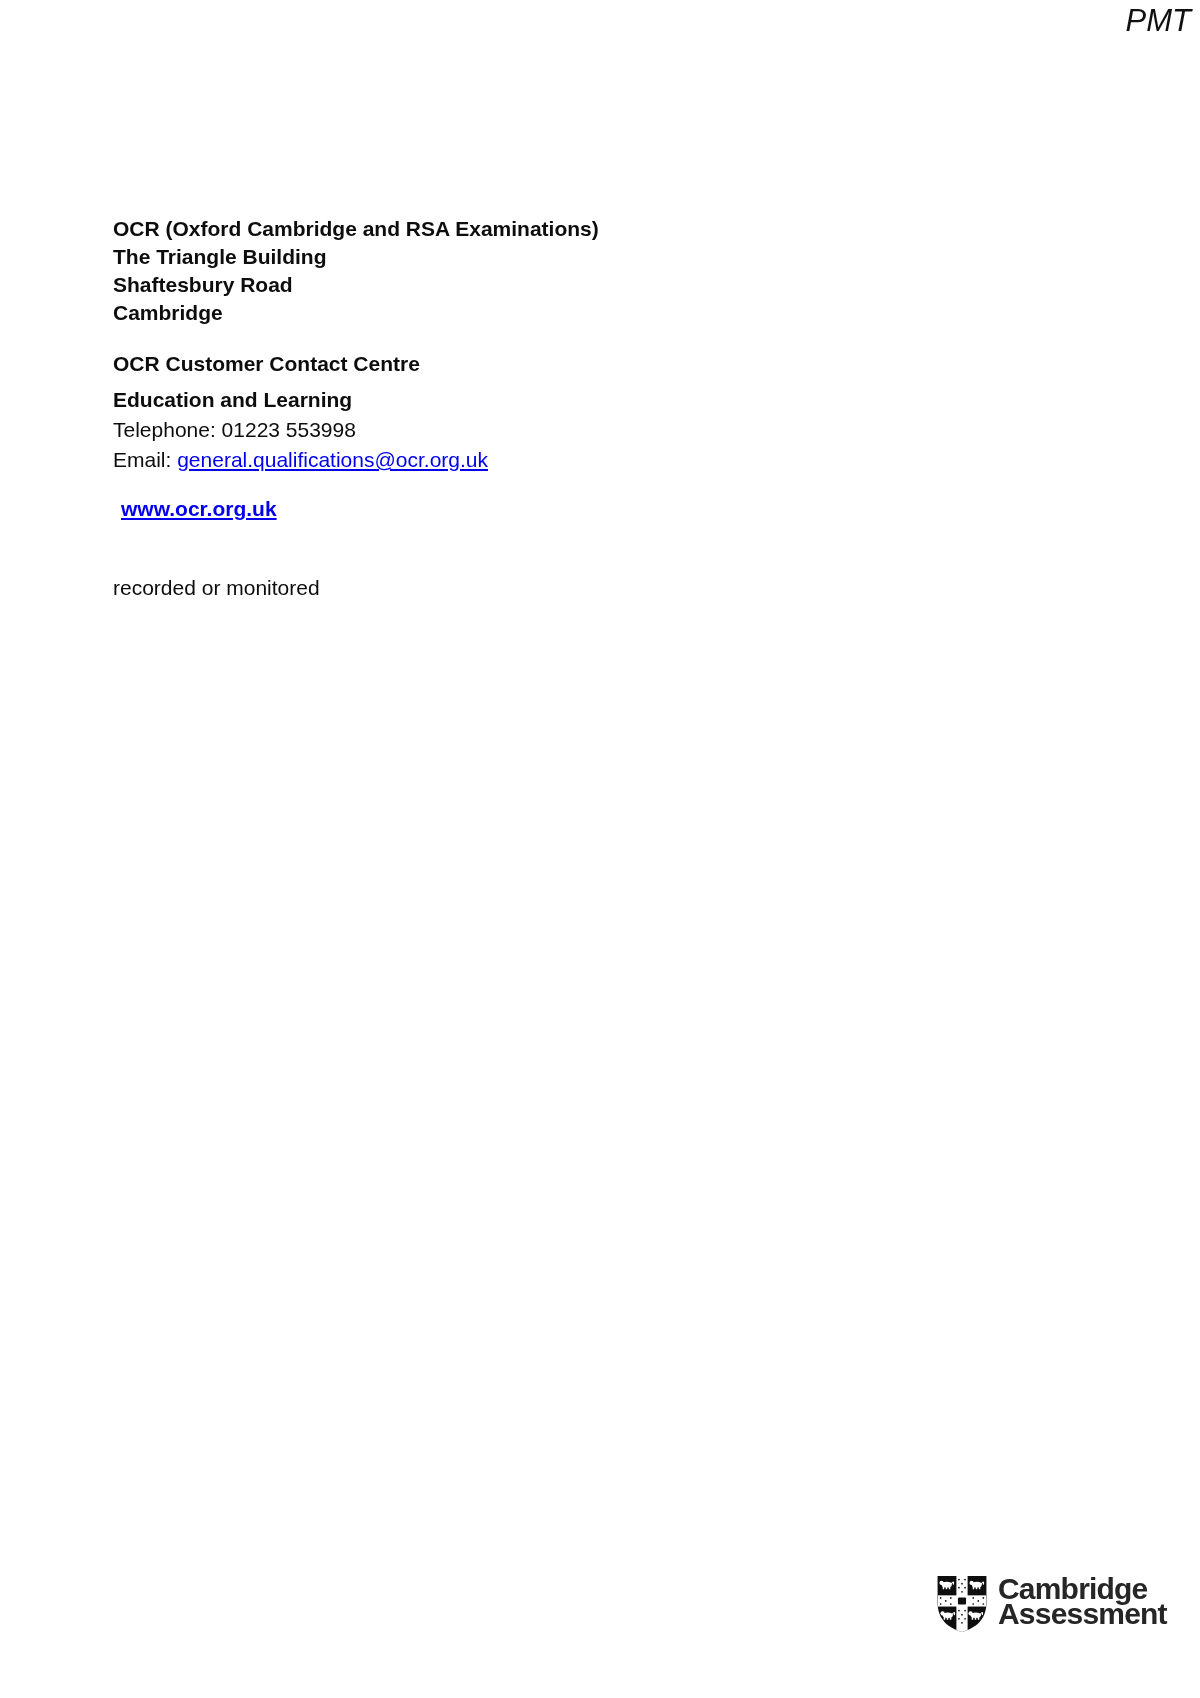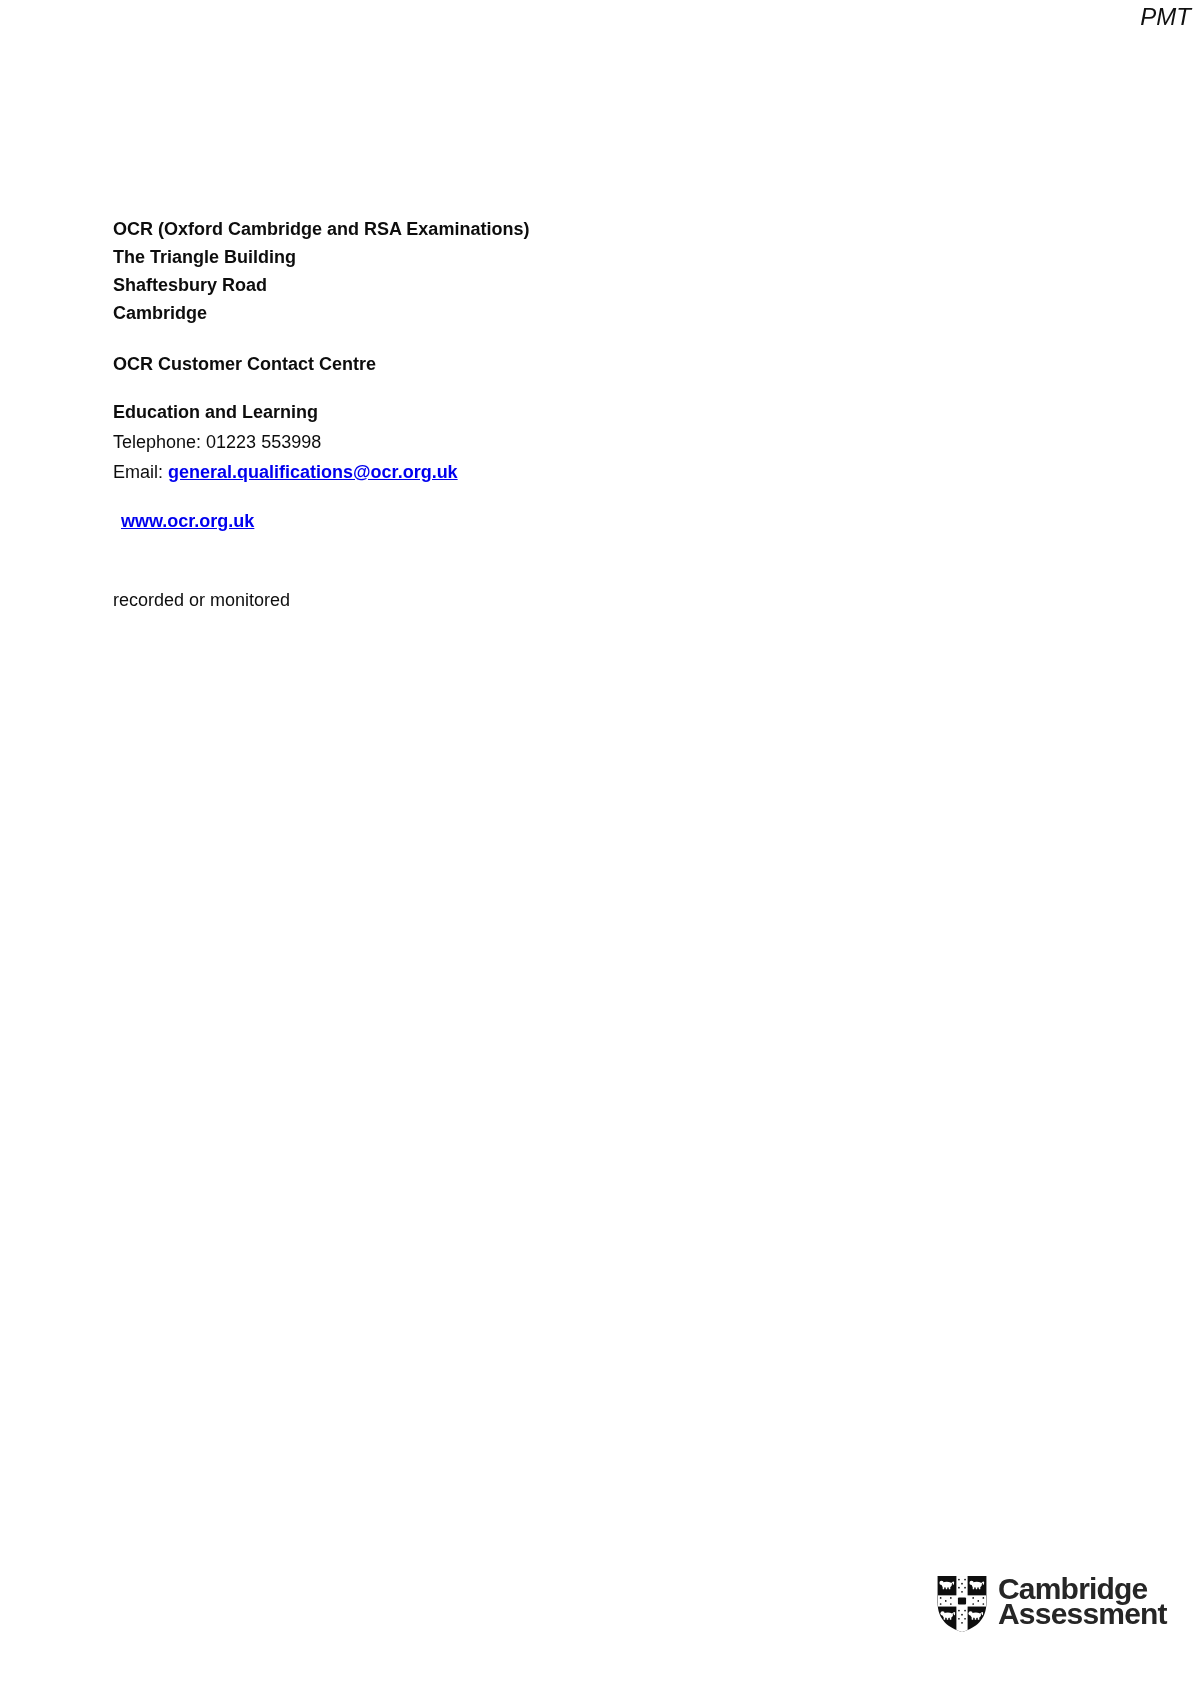--- a/index.html
+++ b/index.html
@@ -9,45 +9,45 @@
     height: 1698px;
     background: #ffffff;
     font-family: "Liberation Sans", sans-serif;
     color: #0d0d0d;
     overflow: hidden;
   }
   .watermark {
     position: absolute;
     top: 3px;
     right: 9px;
-    font-size: 24px;
+    font-size: 31px;
     font-style: italic;
     color: #111111;
   }
   .content {
     position: absolute;
     left: 113px;
     top: 215px;
     width: 960px;
-    font-size: 18px;
+    font-size: 21px;
     line-height: 28px;
   }
   .address-block { font-weight: bold; margin: 0 0 23px 0; }
   .address-line { white-space: nowrap; }
   .contact-centre-heading {
     font-weight: bold;
-    margin: 0 0 19px 0;
+    margin: 0 0 7px 0;
   }
   .department-block { line-height: 30px; margin: 0 0 20px 0; }
   .department-heading { font-weight: bold; }
   .phone-line, .fax-line, .email-line { font-weight: normal; white-space: nowrap; }
   a.email-link {
     color: #0000ee;
     text-decoration: underline;
-    font-weight: bold;
+    font-weight: normal;
   }
   .website-line { margin: 0 0 51px 8px; }
   a.website-link {
     color: #0000ee;
     text-decoration: underline;
     font-weight: bold;
   }
   .notice-block { margin: 0; }
   .notice-line { white-space: nowrap; }
   .logo {

